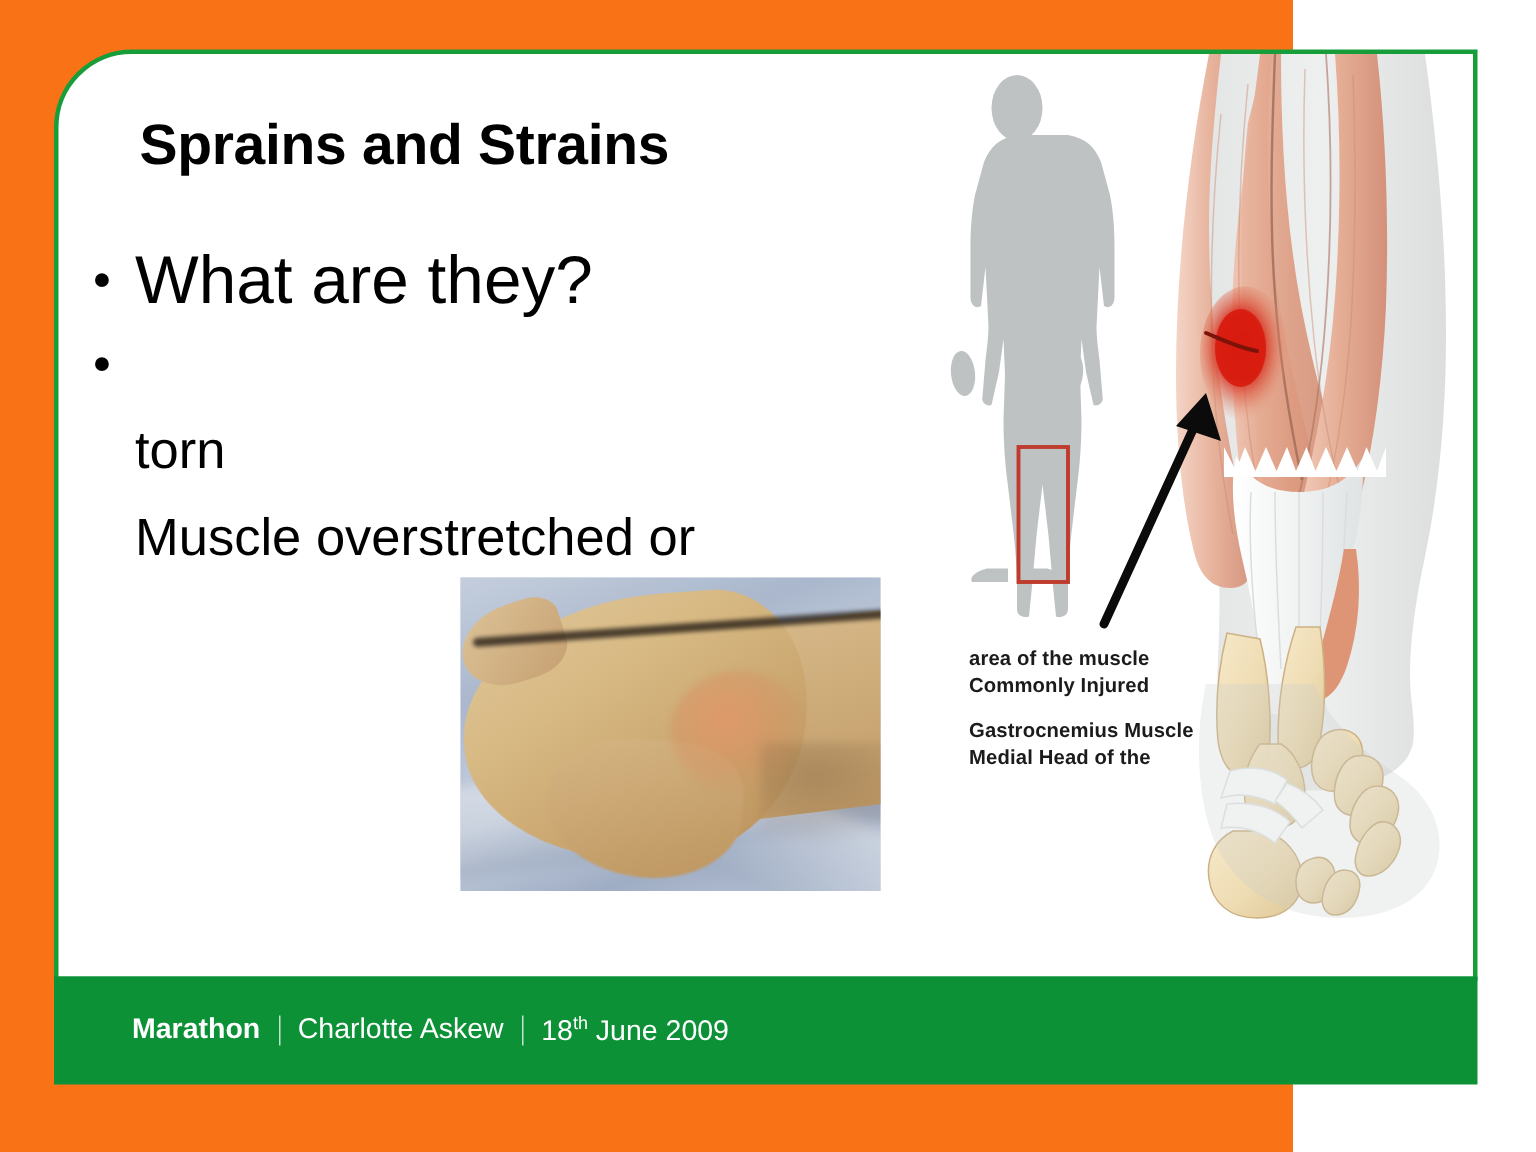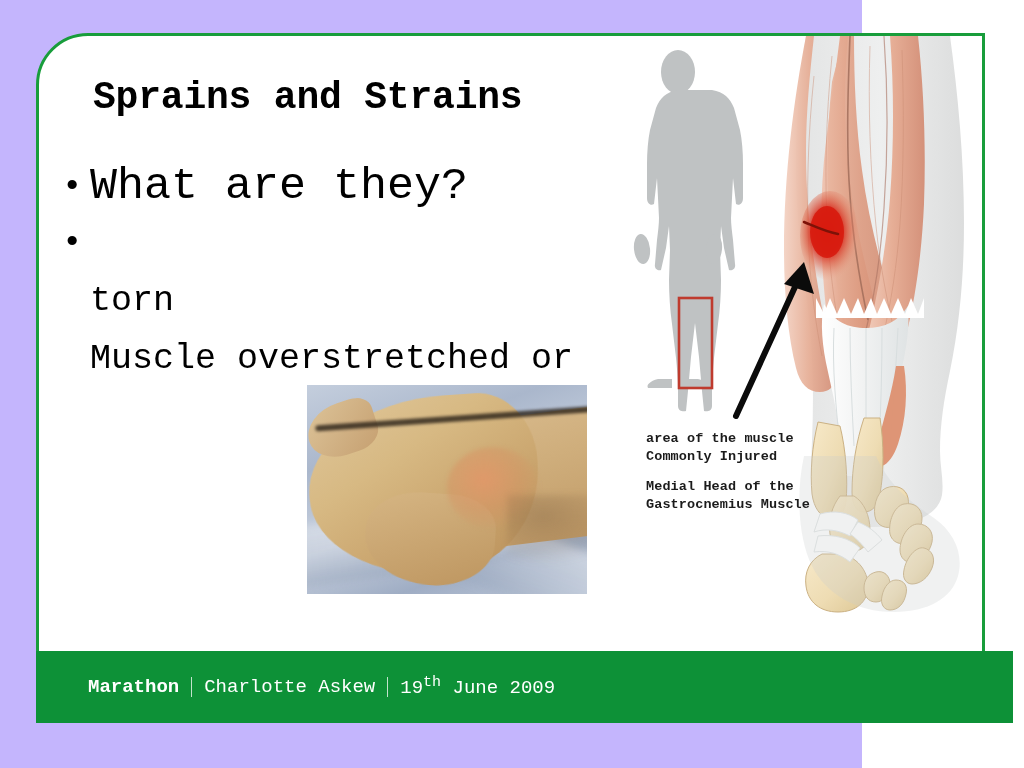--- a/index.html
+++ b/index.html
@@ -13,22 +13,21 @@
     height: 768px;
     overflow: hidden;
     font-family: "Liberation Sans", sans-serif;
   }
 
   #slide {
     position: absolute;
     left: 0; top: 0;
     width: 862px;
     height: 768px;
-    background: #c4b5fd;
-    font-family: Liberation Mono, monospace;
+    background: #f97316;
   }
 
   
   .frame {
     position: absolute;
     left: 36px;
     top: 33px;
     width: 949px;
     height: 621px;
     border: 3px solid #189d3b;
@@ -206,42 +205,41 @@
   .anat-labels .gap { height: 12px; }
 
   
   .footer {
     position: absolute;
     left: 36px;
     top: 651px;
     width: 949px;
     height: 72px;
     background: #0d9137;
-    padding-left: 28px;
   }
   .footer-inner {
     position: absolute;
     left: 52px;
     top: 0;
     height: 72px;
     display: flex;
     align-items: center;
     color: #ffffff;
     font-size: 19px;
     white-space: nowrap;
   }
   .footer-brand { font-weight: bold; }
   .footer-sep {
     display: inline-block;
     width: 1px;
     height: 20px;
     background: rgba(255,255,255,.75);
     margin: 0 12px;
   }
-  .footer-sup { font-size: 15px; vertical-align: super; }
+  .footer-sup { font-size: 12px; vertical-align: super; }
 </style>
 </head>
 <body>
 
 <div id="slide">
 
   <div class="frame"></div>
 
   <div class="title">Sprains and Strains</div>
 
@@ -406,28 +404,28 @@
         <line x1="118" y1="380" x2="182" y2="240" stroke="#0b0b0b" stroke-width="6" stroke-linecap="round"></line>
         <polygon points="186,226 196,258 166,248" fill="#0b0b0b"></polygon>
       </g>
     </svg>
 
     
     <div class="anat-labels">
       <div>area of the muscle</div>
       <div>Commonly Injured</div>
       <div class="gap"></div>
+      <div>Gastrocnemius Muscle</div>
       <div>Medial Head of the</div>
-      <div>Gastrocnemius Muscle</div>
     </div>
   </div>
 
   <div class="footer">
     <div class="footer-inner">
       <span class="footer-brand">Marathon</span>
       <span class="footer-sep"></span>
       <span>Charlotte Askew</span>
       <span class="footer-sep"></span>
-      <span><span>19</span><span class="footer-sup">th</span><span> June 2009</span></span>
+      <span><span>18</span><span class="footer-sup">th</span><span> June 2009</span></span>
     </div>
   </div>
 
 </div>
 
 </body></html>

